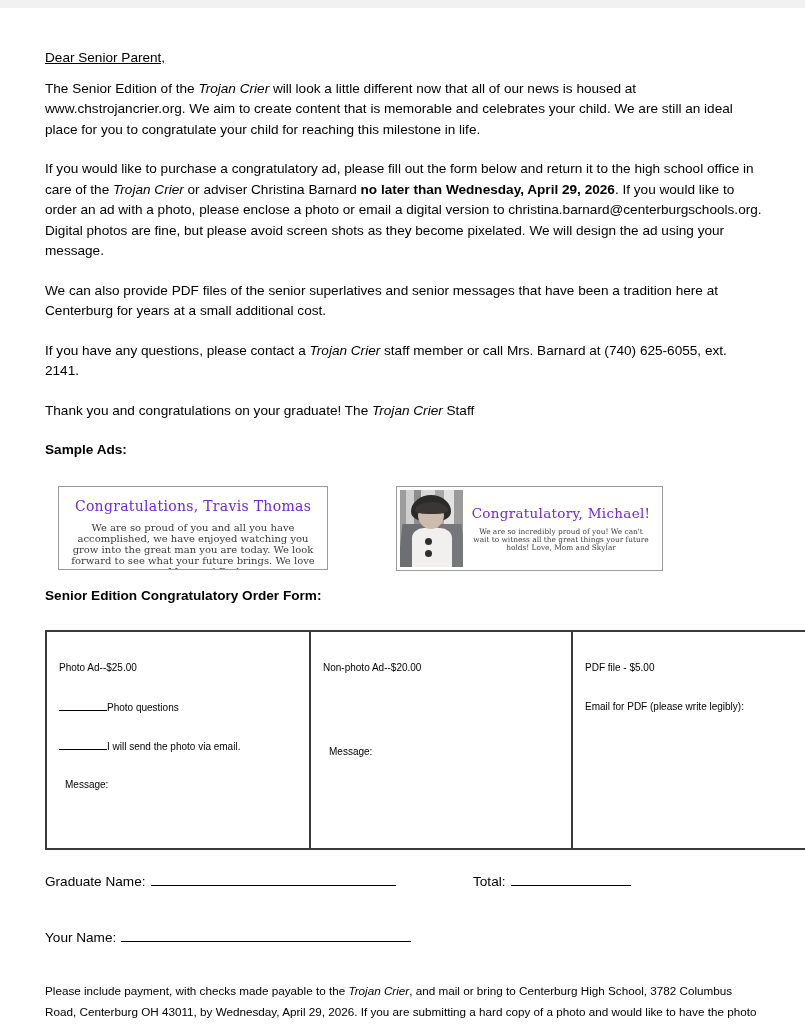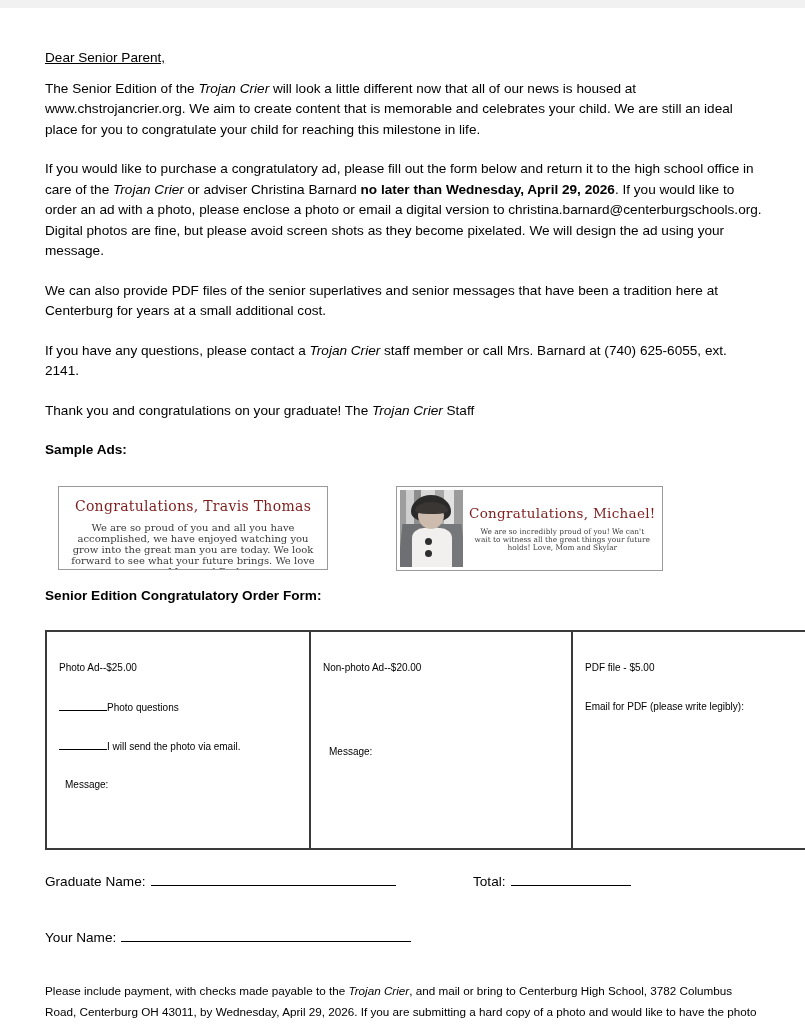--- a/index.html
+++ b/index.html
@@ -142,21 +142,21 @@
     display: flex;
     flex-direction: column;
     justify-content: center;
     align-items: center;
     padding: 2px 6px 3px 6px;
   }
   .ad-head {
     font-family: "DejaVu Serif", serif;
     font-size: 13.5px;
     letter-spacing: 0.3px;
-    color: #7f1d1d;
+    color: #6d28d9;
     text-align: center;
     white-space: nowrap;
   }
   .ad-one .ad-head {
     margin-top: 11px;
     font-size: 14px;
   }
   .ad-body {
     font-family: "DejaVu Serif", serif;
     font-size: 10px;
@@ -272,21 +272,21 @@
         <div class="jacket-l"></div>
         <div class="jacket-r"></div>
         <div class="shirt"></div>
         <div class="hair"></div>
         <div class="face"></div>
         <div class="fringe"></div>
         <div class="pin1"></div>
         <div class="pin2"></div>
       </div>
       <div class="ad-text">
-        <div class="ad-head">Congratulations, Michael!</div>
+        <div class="ad-head">Congratulatory, Michael!</div>
         <div class="ad-body">We are so incredibly proud of you! We can't wait to witness all the great things your future holds! Love, Mom and Skylar</div>
       </div>
     </div>
 
   </div>
 
   <h2 class="section-title order-form-heading">Senior Edition Congratulatory Order Form:</h2>
 
   <table class="order-table">
     <tbody>

